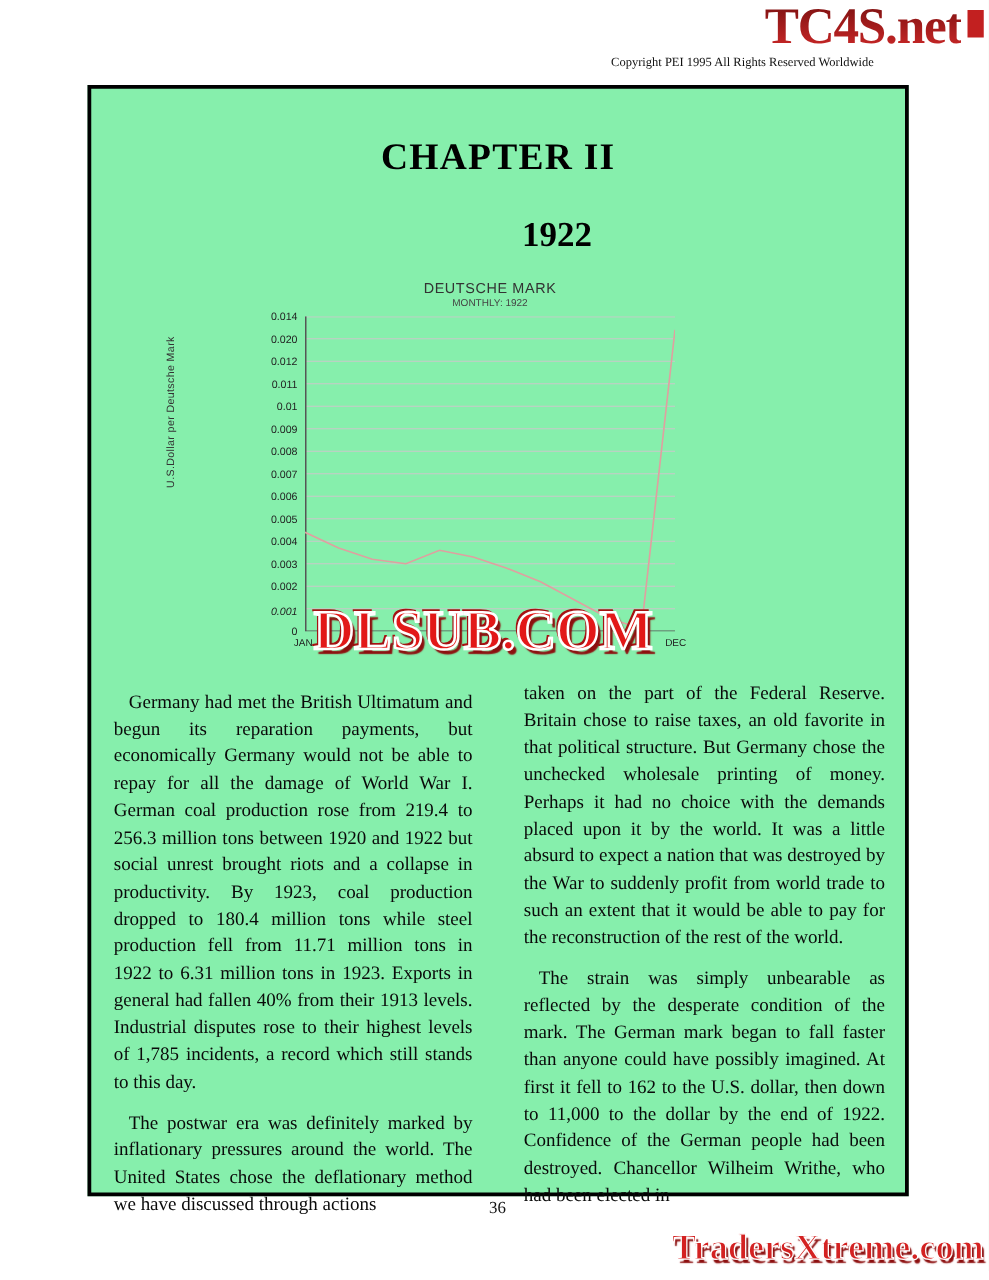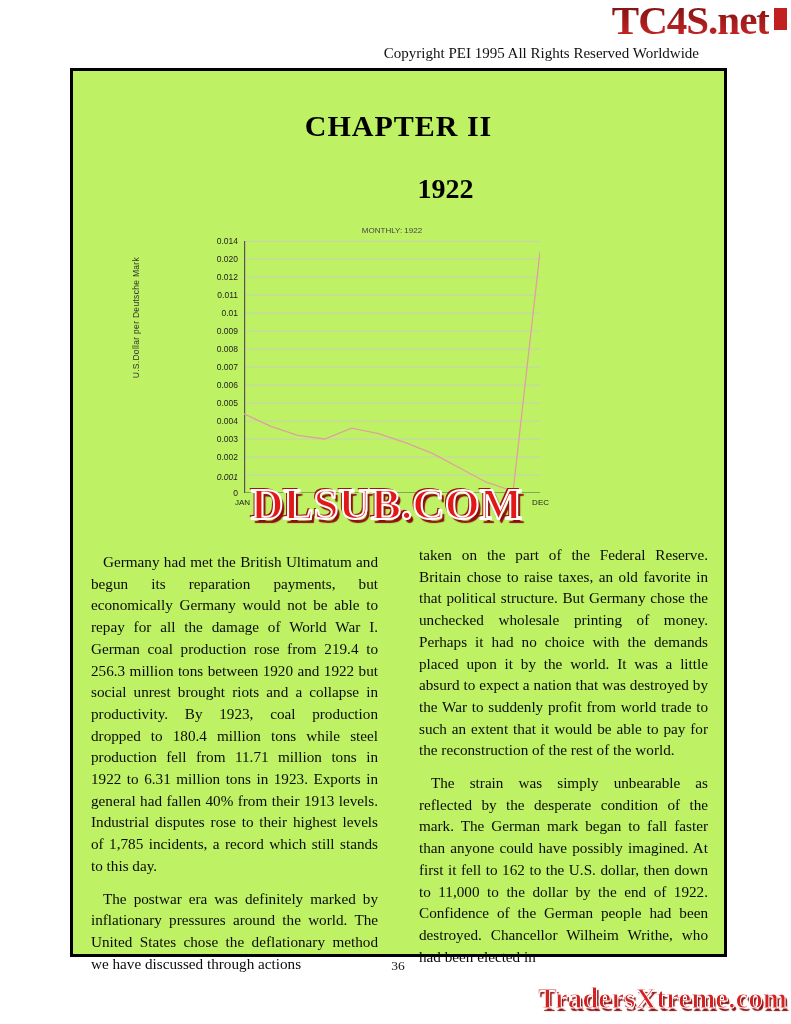--- a/index.html
+++ b/index.html
@@ -31,32 +31,32 @@
     top: 8px;
     right: 4px;
     width: 13px;
     height: 22px;
     background: #c22020;
   }
 
   .copyright {
     top: 45px;
     right: 92px;
-    font-size: 15px;
+    font-size: 10px;
     color: #111;
   }
 
   
   .page-frame {
     left: 70px;
     top: 68px;
     width: 651px;
     height: 883px;
     border: 3px solid #000;
-    background: #bef264;
+    background: #86efac;
   }
   .chapter-heading {
     width: 100%;
     top: 38px;
     left: 0;
     text-align: center;
     font-size: 30px;
     font-weight: bold;
     letter-spacing: 1px;
     color: #000;
@@ -196,20 +196,21 @@
 <div class="abs site-logo">TC4S.net</div>
 <div class="abs logo-square"></div>
 <div class="abs copyright">Copyright PEI 1995 All Rights Reserved Worldwide</div>
 
 <div class="abs page-frame">
 
   <div class="abs chapter-heading">CHAPTER II</div>
   <div class="abs year-heading">1922</div>
 
   <div class="abs chart">
+    <div class="chart-title">DEUTSCHE MARK</div>
     <div class="chart-subtitle">MONTHLY: 1922</div>
     <div class="chart-body">
       <div class="y-axis-title">U.S.Dollar per Deutsche Mark</div>
       <div class="ytick-col" id="ytick-col">
           <span style="top: -4.5px;">0.014</span>
           <span style="top: 13.5px;">0.020</span>
           <span style="top: 31.5px;">0.012</span>
           <span style="top: 49.5px;">0.011</span>
           <span style="top: 67.5px;">0.01</span>
           <span style="top: 85.5px;">0.009</span>

